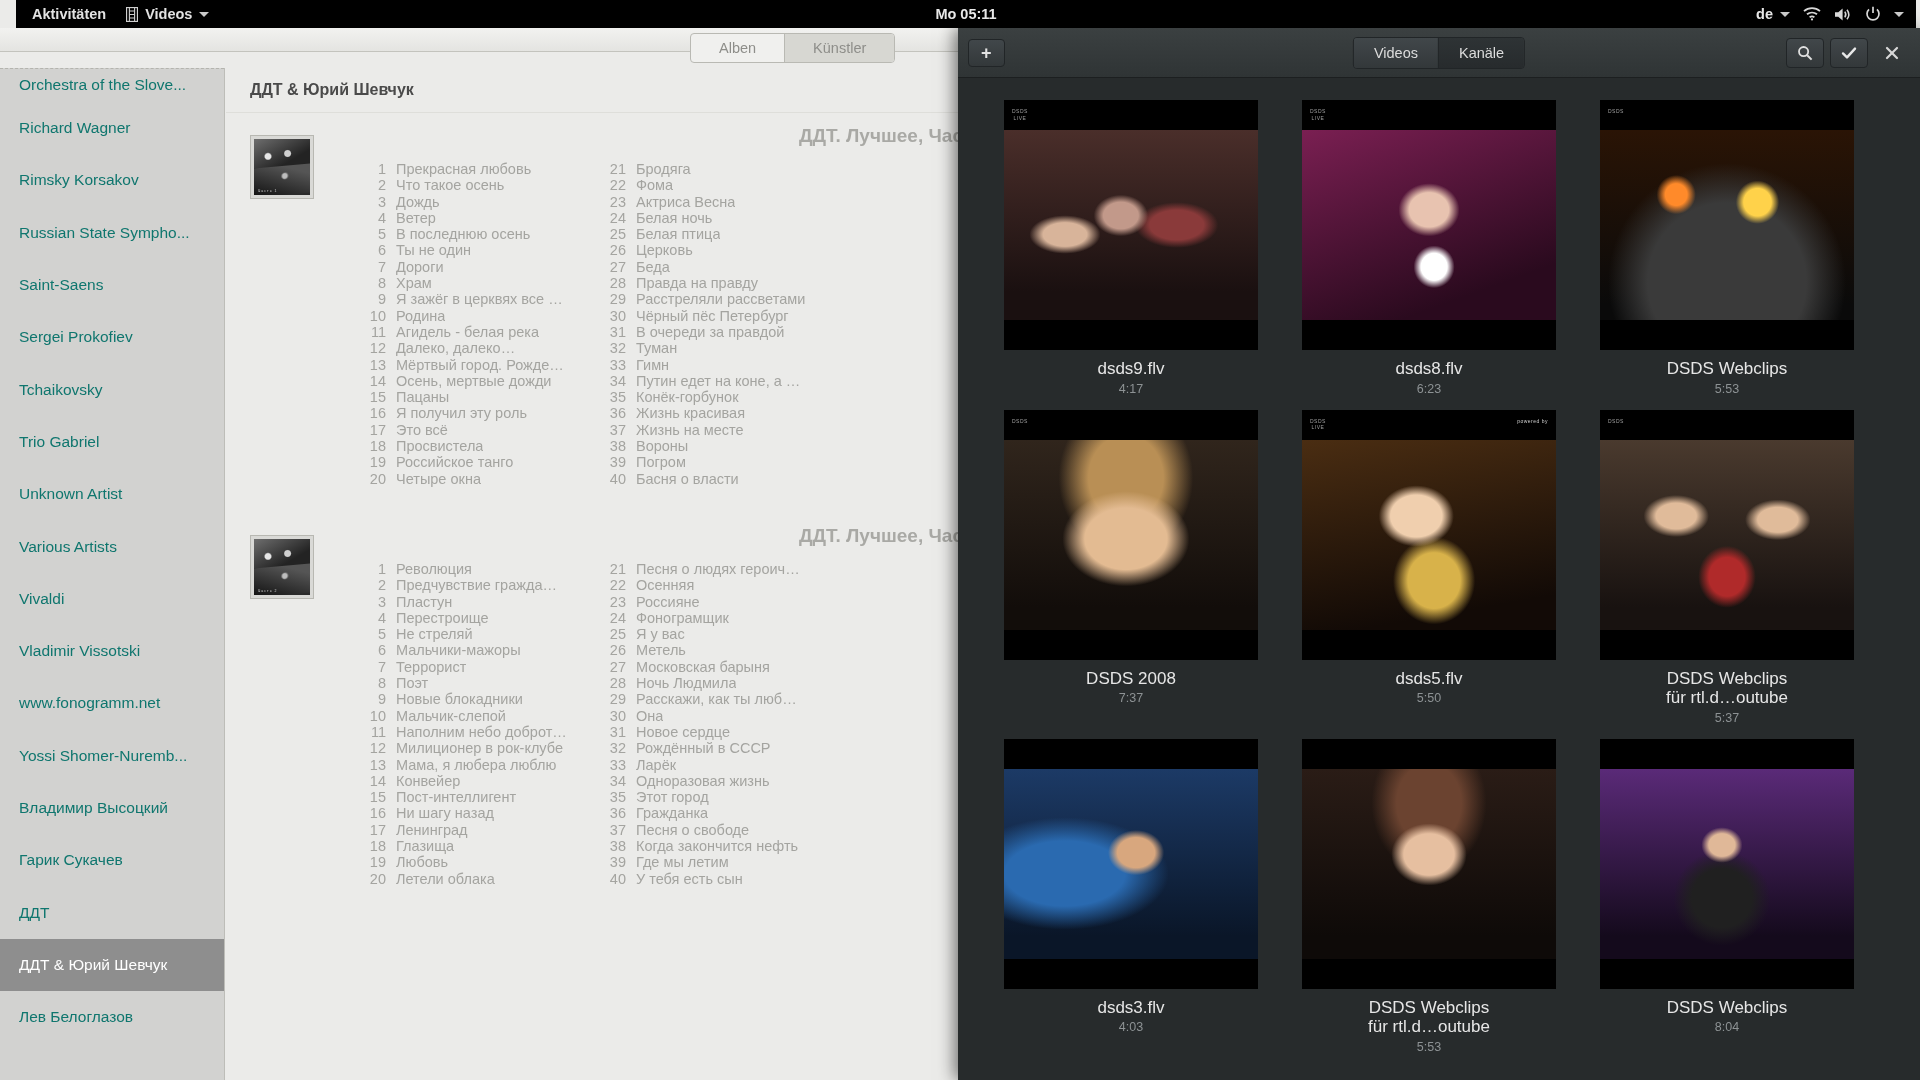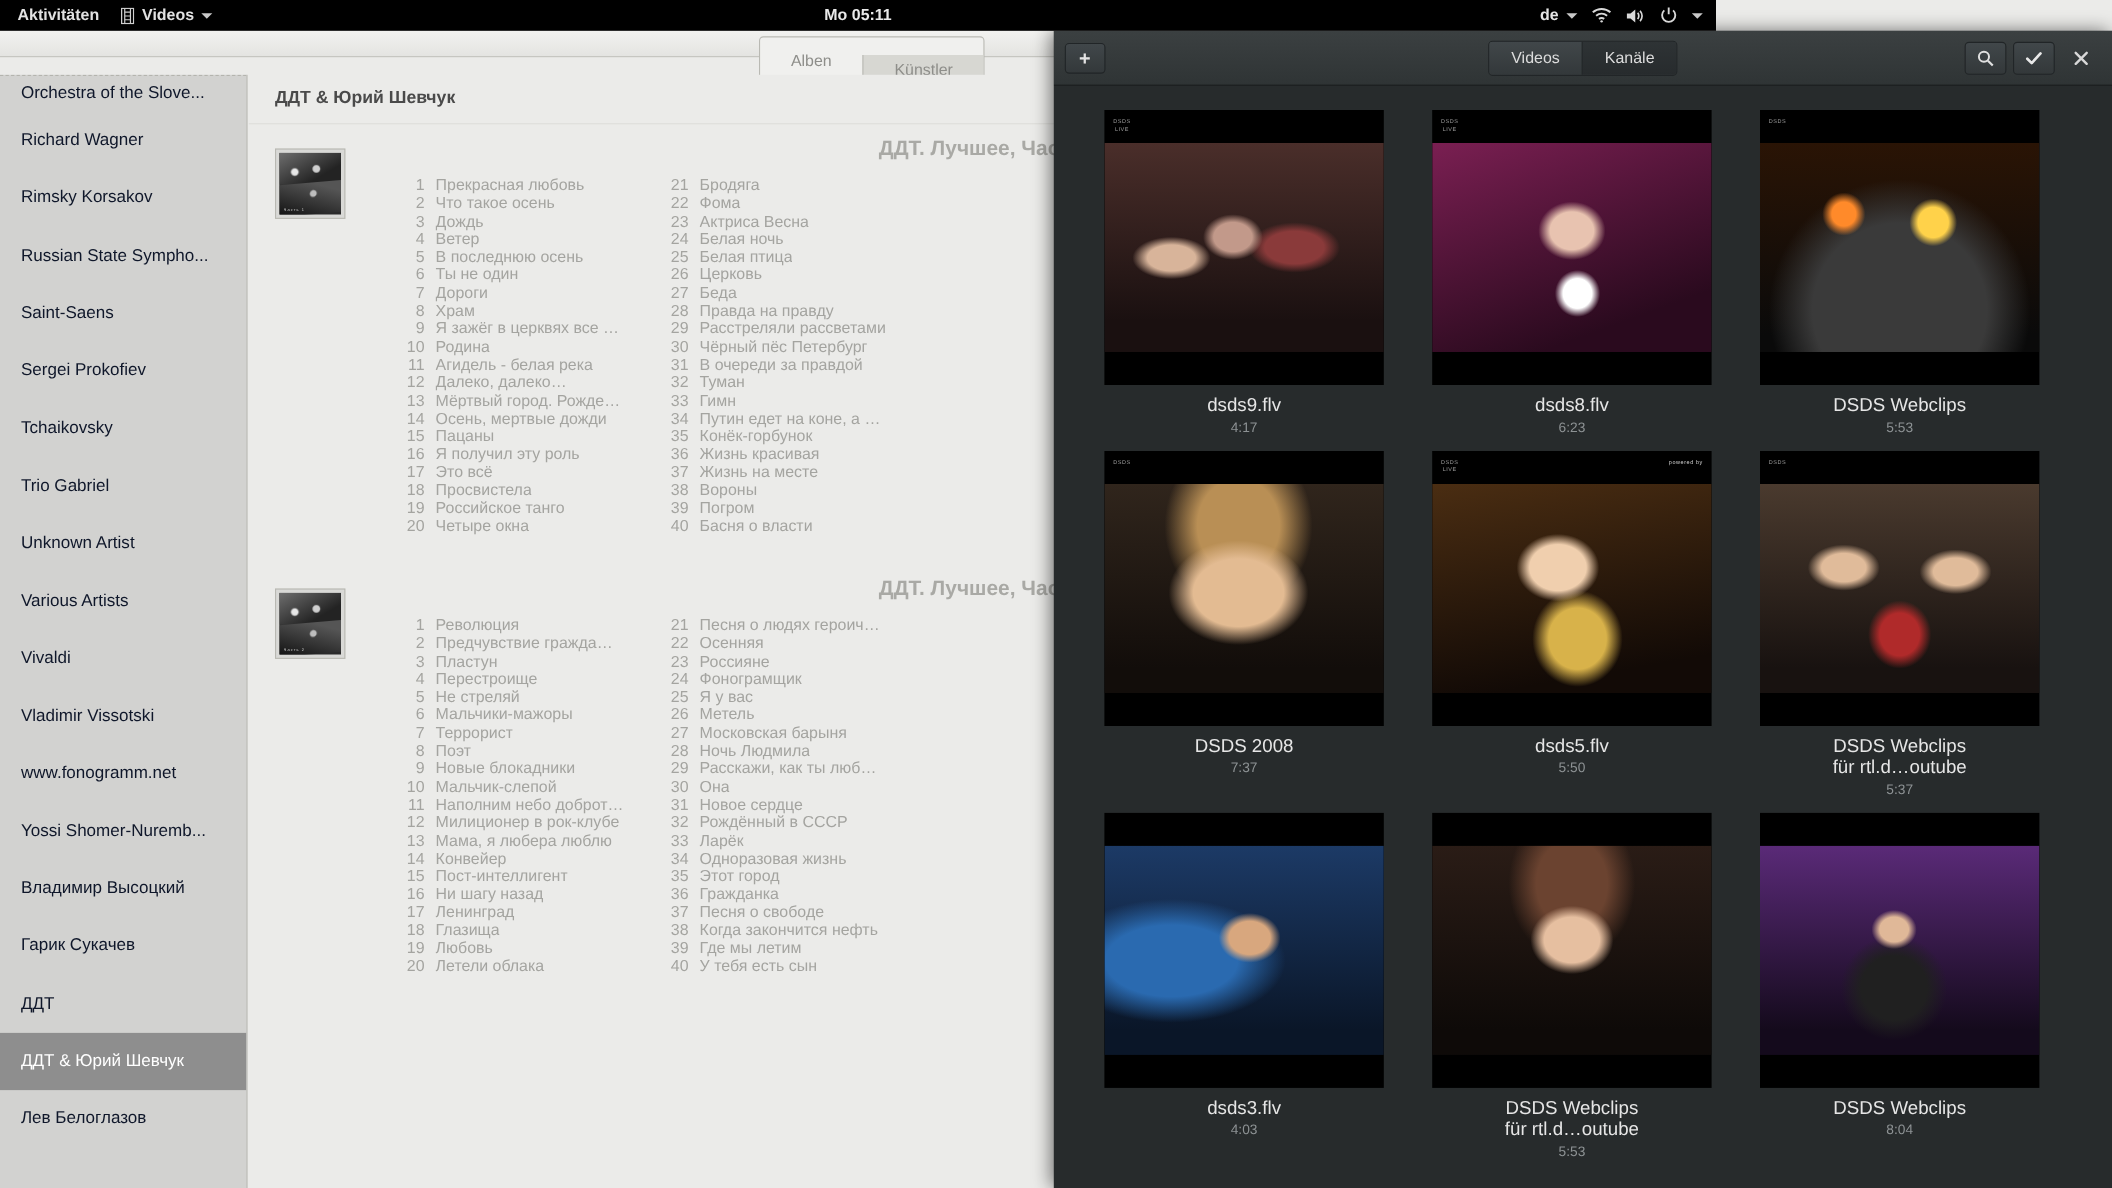--- a/index.html
+++ b/index.html
@@ -5,21 +5,21 @@
   * { margin:0; padding:0; box-sizing:border-box; }
   html,body { width:1920px; height:1080px; overflow:hidden; }
   body {
     font-family:"Liberation Sans", sans-serif;
     background:#ebebe9;
     position:relative;
   }
 
   
   #topbar{
-    position:absolute; left:0; top:0; width:1560px; height:28px;
+    position:absolute; left:16px; top:0; width:1900px; height:28px;
     background:#000; color:#d6d6d6; display:flex; align-items:center;
     font-size:14.5px; font-weight:bold; z-index:50;
   }
   #topbar .tb-left{ display:flex; align-items:center; padding-left:16px; gap:20px; }
   .tb-item{ display:flex; align-items:center; gap:7px; color:#e2e2e2; }
   .caret{ width:0;height:0;border-left:5px solid transparent;border-right:5px solid transparent;border-top:5px solid #c9c9c9; display:inline-block;}
   #topbar .tb-center{ position:absolute; left:0; right:0; text-align:center; pointer-events:none; }
   #topbar .tb-center span{ color:#e9e9e9; }
   #topbar .tb-right{ position:absolute; right:12px; display:flex; align-items:center; gap:13px; }
 
@@ -38,31 +38,31 @@
   }
   .seg{
     position:absolute; left:690px; top:5px; display:flex;
     border:1px solid #b9b9b3; border-radius:4px; overflow:hidden;
     background:#f0f0ee;
   }
   .seg button{
     font-family:inherit; font-size:14.5px; color:#8e8e8a;
     padding:6px 28px; border:0; background:transparent; cursor:pointer;
   }
-  .seg button + button{ border-left:1px solid #b9b9b3;margin-top:16px; }
+  .seg button + button{ border-left:1px solid #b9b9b3; }
   .seg button.active{ background:#d7d7d2; }
 
   
   #sidebar{
     position:absolute; left:0; top:40px; width:225px; height:1012px;
     background:#d2d2d0; border-right:1px solid #bdbdb8; overflow:hidden;
   }
   .side-row{
     height:52.3px; display:flex; align-items:center; padding-left:19px;
-    font-size:15.5px; color:#0f172a; white-space:nowrap;
+    font-size:15.5px; color:#0f766e; white-space:nowrap;
   }
   .side-row.selected{ background:#8e8e8e; color:#ffffff; }
   .side-top-dash{ position:absolute; left:0; top:0; width:100%; height:0;
     border-top:1px dashed #b4b4ae; }
 
   
   #content{
     position:absolute; left:226px; top:40px; width:834px; height:1012px;
     background:#ebebe9; overflow:hidden;
   }

